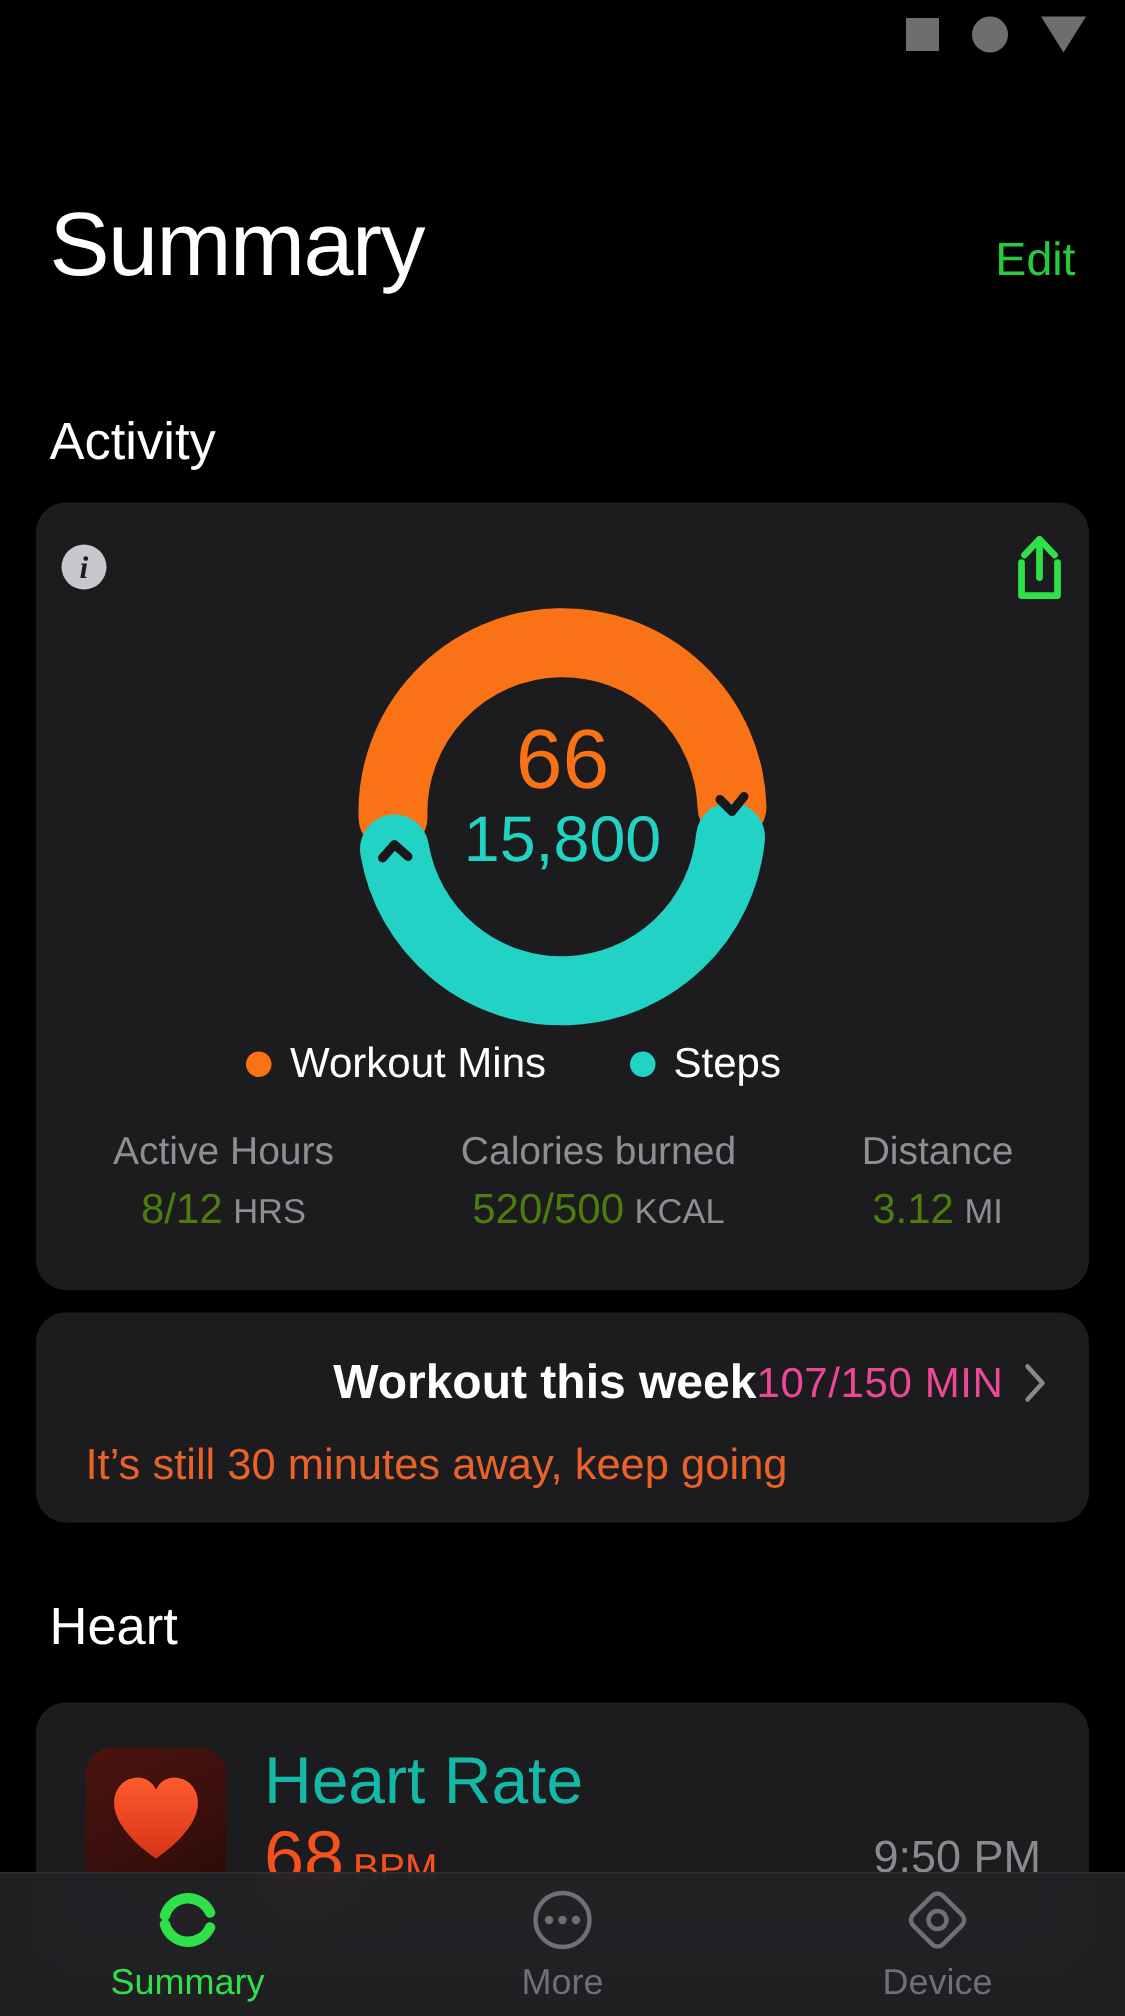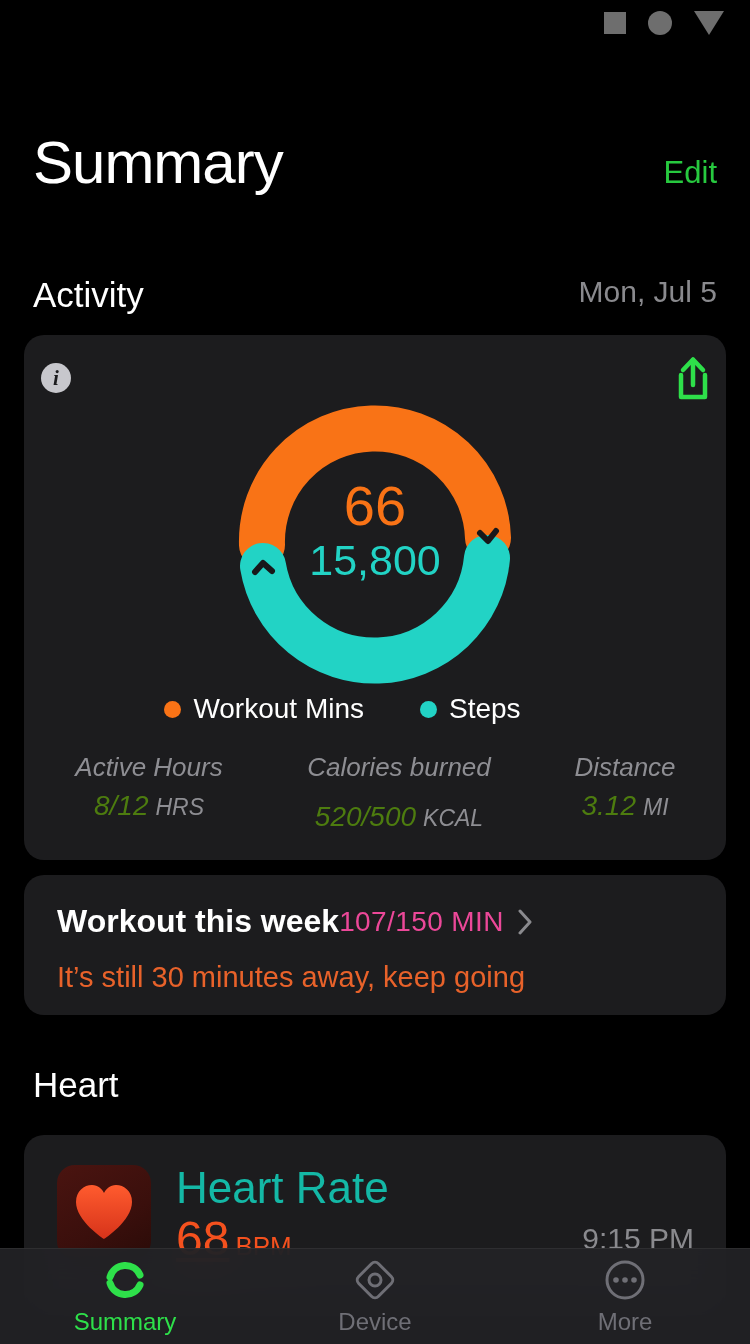--- a/index.html
+++ b/index.html
@@ -92,31 +92,31 @@
   }
   .legend-item { display:flex; align-items:center; gap:12px; }
   .legend-dot { width:17px; height:17px; border-radius:50%; }
   .legend-label { font-size:28px; color:#fff; }
 
   
   .stats {
     position:absolute; top:752px; left:24px; width:702px;
     display:flex; align-items:flex-start;
   }
-  .stat { display:flex; flex-direction:column; align-items:center;font-style:italic; }
+  .stat { display:flex; flex-direction:column; align-items:center; }
   .stat-label { font-size:26px; color:#8e8e93; margin-bottom:7px; }
   .stat-valrow { display:flex; align-items:baseline; }
   .stat-value { font-size:28px; color:#4d7c0f; font-weight:400; }
   .stat-unit { font-size:23px; color:#8e8e93; margin-left:7px; }
 
   
   #workout-card { top:875px; height:140px; cursor:pointer; }
   .wk-top {
     position:absolute; top:28px; left:33px; right:28px;
-    display:flex; align-items:center; justify-content:flex-start;
+    display:flex; align-items:center; justify-content:flex-end;
   }
   .wk-title { font-size:32px; color:#fff; font-weight:700; }
   .wk-right { display:flex; align-items:center; gap:14px; }
   .wk-amount { font-size:28px; color:#ec4899; letter-spacing:.4px; }
   .wk-chev { width:15px; height:26px; }
   .wk-sub {
     position:absolute; top:86px; left:33px;
     font-size:29px; color:#e8622a;
   }
 
@@ -173,21 +173,20 @@
     <div class="sb-tri"></div>
   </div>
 
   <div class="page-header">
     <div class="page-title">Summary</div>
     <div class="edit-btn">Edit</div>
   </div>
 
   <div class="section-row" style="top:275px;">
     <div class="section-title">Activity</div>
-    <div class="section-date">Mon, Jul 5</div>
   </div>
 
   <div class="card" id="activity-card"></div>
 
   <div class="info-icon">i</div>
 
   <div class="share-icon">
     <svg viewBox="0 0 42 46" width="42" height="46">
       <path d="M9 20 L9 42 L33 42 L33 20" fill="none" stroke="#2ee04a" stroke-width="4.5" stroke-linecap="round" stroke-linejoin="round"></path>
       <line x1="21" y1="5" x2="21" y2="30" stroke="#2ee04a" stroke-width="4.5" stroke-linecap="round"></line>
@@ -224,21 +223,21 @@
   </div>
 
   <div class="stats">
     <div class="stat" style="width:250px;">
       <div class="stat-label">Active Hours</div>
       <div class="stat-valrow">
         <span class="stat-value">8/12</span>
         <span class="stat-unit">HRS</span>
       </div>
     </div>
-    <div class="stat" style="width:250px;gap:11px;">
+    <div class="stat" style="width:250px;">
       <div class="stat-label">Calories burned</div>
       <div class="stat-valrow">
         <span class="stat-value">520/500</span>
         <span class="stat-unit">KCAL</span>
       </div>
     </div>
     <div class="stat" style="width:202px;">
       <div class="stat-label">Distance</div>
       <div class="stat-valrow">
         <span class="stat-value">3.12</span>
@@ -274,41 +273,41 @@
         </linearGradient>
       </defs>
       <path d="M31 56 C31 56 3 38 3 19 C3 8 11 2 19 2 C25 2 29 6 31 10 C33 6 37 2 43 2 C51 2 59 8 59 19 C59 38 31 56 31 56 Z" fill="url(#hg)"></path>
     </svg>
   </div>
   <div class="hr-title">Heart Rate</div>
   <div class="hr-valrow">
     <span class="hr-value">68</span>
     <span class="hr-unit">BPM</span>
   </div>
-  <div class="hr-time">9:15 PM</div>
+  <div class="hr-time">9:50 PM</div>
 
   <div class="tabbar">
     <div class="tab active">
       <svg class="tab-ico" viewBox="0 0 46 46">
         <path d="M8 20 A 16 16 0 0 1 38 18" fill="none" stroke="#2ee04a" stroke-width="7" stroke-linecap="round"></path>
         <path d="M8 26 A 16 16 0 0 0 38 28" fill="none" stroke="#2ee04a" stroke-width="7" stroke-linecap="round"></path>
       </svg>
       <span class="tab-label">Summary</span>
-    </div>
-    <div class="tab">
-      <svg class="tab-ico" viewBox="0 0 46 46">
-        <rect x="9" y="9" width="28" height="28" rx="5" transform="rotate(45 23 23)" fill="none" stroke="#6f6f76" stroke-width="3"></rect>
-        <circle cx="23" cy="23" r="6" fill="none" stroke="#6f6f76" stroke-width="3"></circle>
-      </svg>
-      <span class="tab-label">Device</span>
     </div>
     <div class="tab">
       <svg class="tab-ico" viewBox="0 0 46 46">
         <circle cx="23" cy="23" r="18" fill="none" stroke="#6f6f76" stroke-width="3"></circle>
         <circle cx="14" cy="23" r="2.8" fill="#6f6f76"></circle>
         <circle cx="23" cy="23" r="2.8" fill="#6f6f76"></circle>
         <circle cx="32" cy="23" r="2.8" fill="#6f6f76"></circle>
       </svg>
       <span class="tab-label">More</span>
     </div>
+    <div class="tab">
+      <svg class="tab-ico" viewBox="0 0 46 46">
+        <rect x="9" y="9" width="28" height="28" rx="5" transform="rotate(45 23 23)" fill="none" stroke="#6f6f76" stroke-width="3"></rect>
+        <circle cx="23" cy="23" r="6" fill="none" stroke="#6f6f76" stroke-width="3"></circle>
+      </svg>
+      <span class="tab-label">Device</span>
+    </div>
   </div>
 
 </div>
 
 </body></html>

